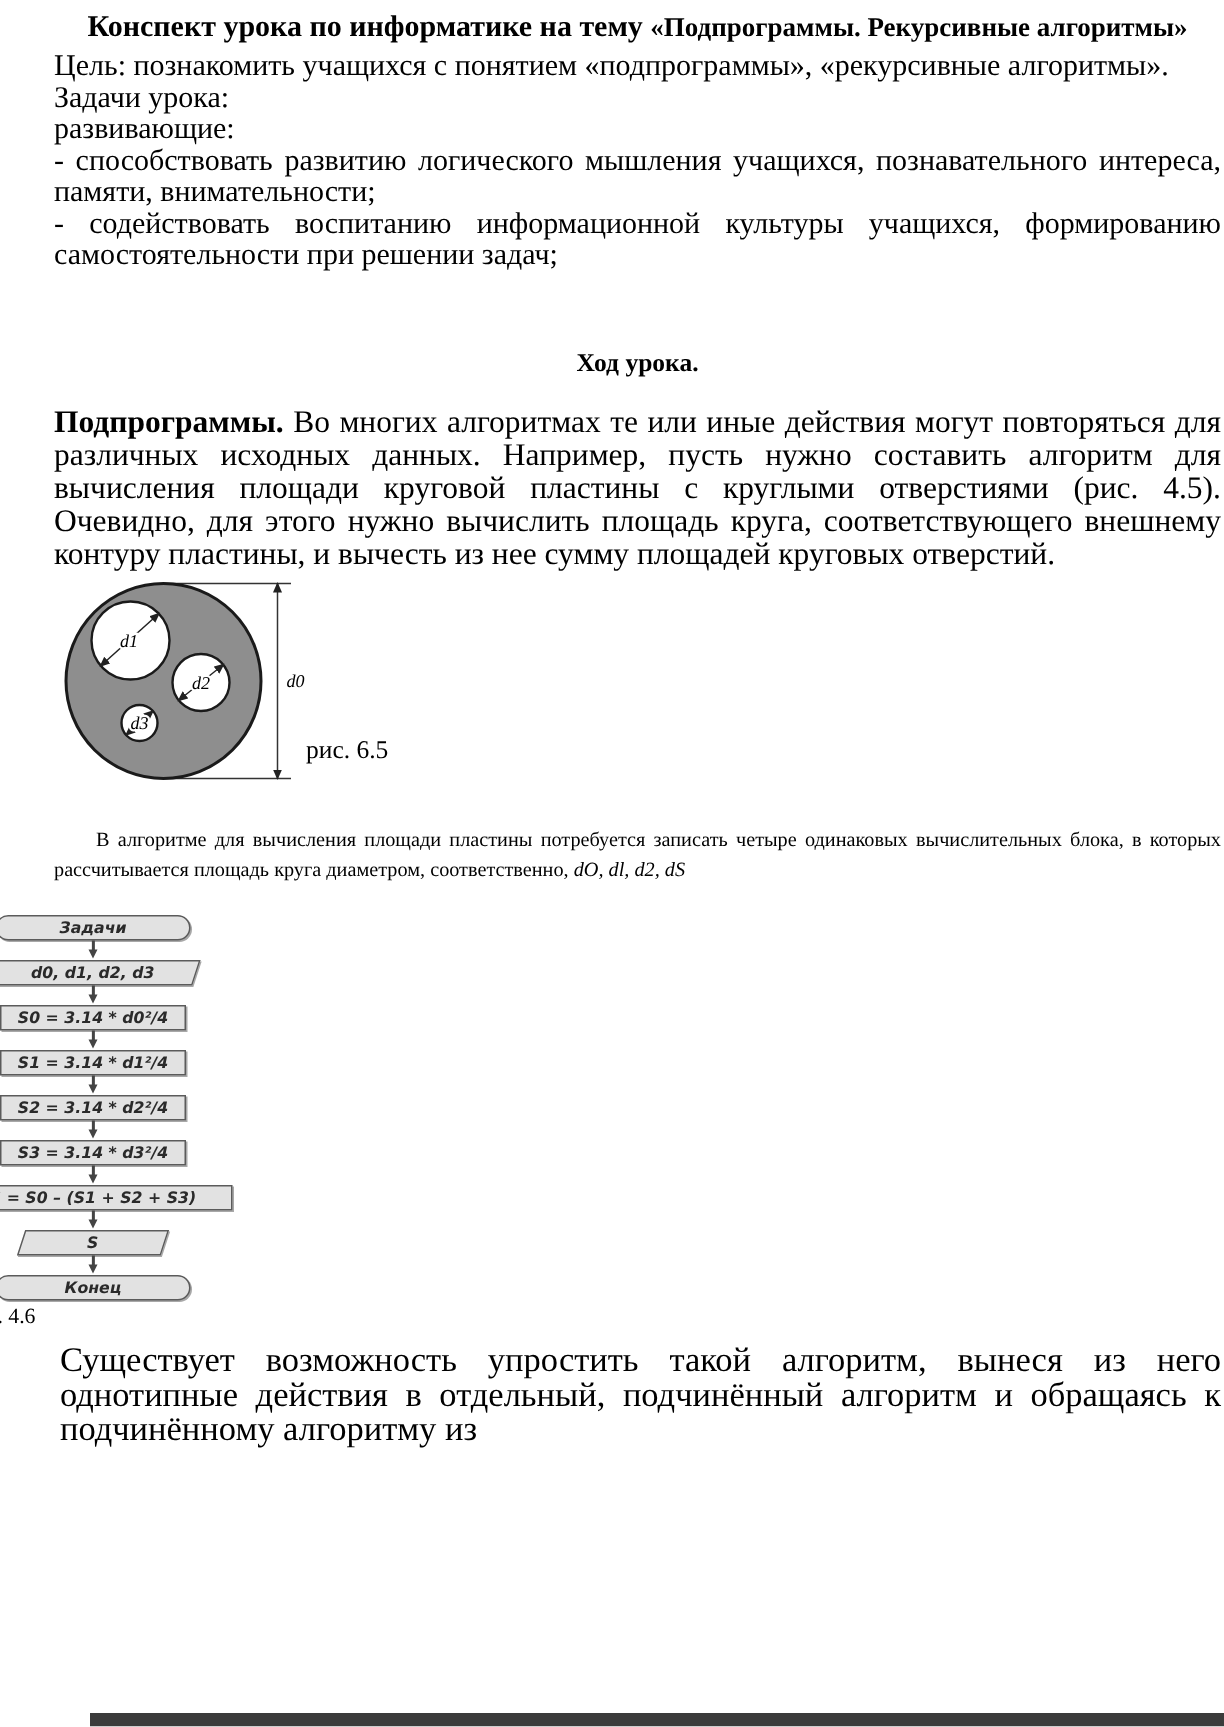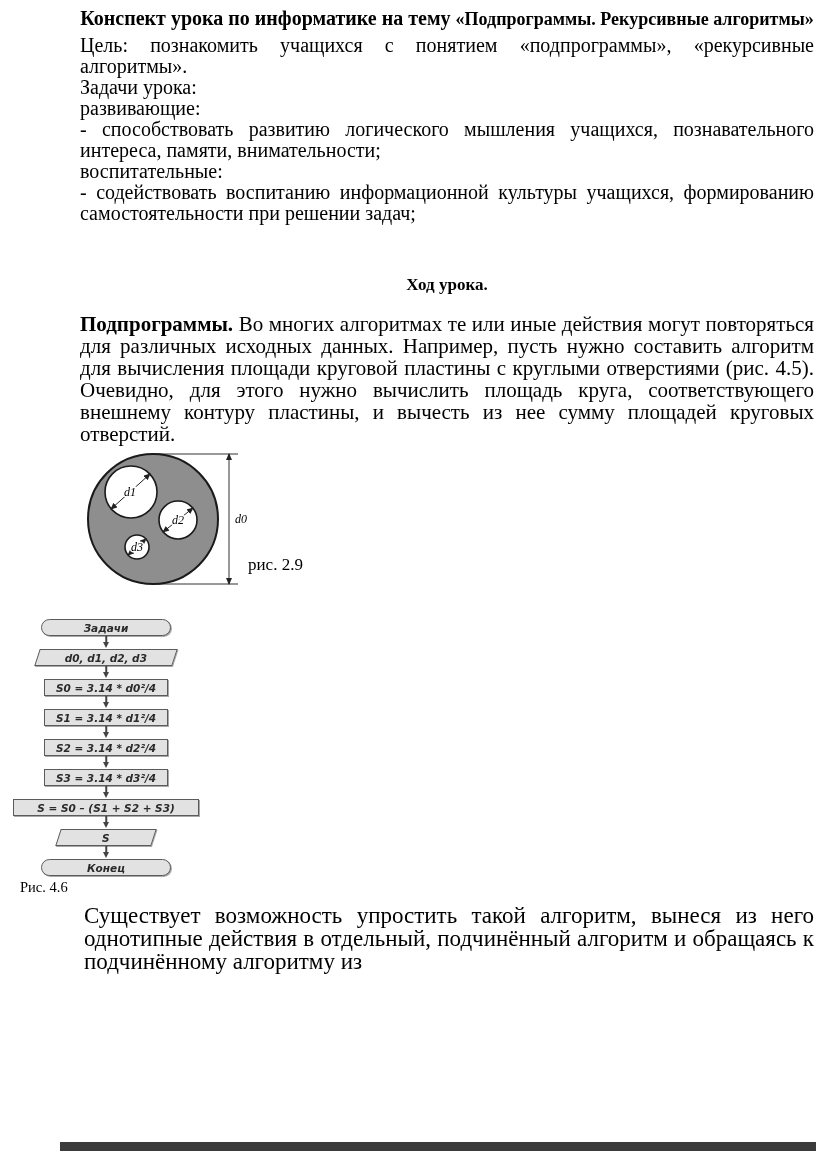--- a/index.html
+++ b/index.html
@@ -4,21 +4,21 @@
 <style>
   * { margin:0; padding:0; box-sizing:border-box; }
   html,body { width:816px; height:1151px; }
   body {
     background:#ffffff;
     color:#000;
     font-family:"Liberation Serif", serif;
     position:relative;
     overflow:hidden;
   }
-  .page { padding:6px 2px 0 80px; }
+  .page { padding:6px 2px 0 36px; }
 
   .doc-title {
     text-align:center;
     font-weight:bold;
     font-size:20px;
     line-height:24px;
     margin-bottom:4px;
   }
   .doc-title .topic { font-size:18px; }
 
@@ -147,21 +147,20 @@
 <body>
 
 <div class="page">
 
   <h1 class="doc-title"><span>Конспект урока по информатике на тему </span><span class="topic">«Подпрограммы. Рекурсивные алгоритмы»</span></h1>
 
   <p class="body-line">Цель: познакомить учащихся с понятием «подпрограммы», «рекурсивные алгоритмы».</p>
   <p class="body-line">Задачи урока:</p>
   <p class="body-line">развивающие:</p>
   <p class="body-line">- способствовать развитию логического мышления учащихся, познавательного интереса, памяти, внимательности;</p>
-  <p class="body-line">воспитательные:</p>
   <p class="body-line">- содействовать воспитанию информационной культуры учащихся, формированию самостоятельности при решении задач;</p>
 
   <h2 class="hod-heading">Ход урока.</h2>
 
 
   <p class="subroutines"><span class="lead">Подпрограммы.</span><span> Во многих алгоритмах те или иные действия могут повторяться для различных исходных данных. Например, пусть нужно составить алгоритм для вычисления площади круговой пластины с круглыми отверстиями (рис. 4.5). Очевидно, для этого нужно вычислить площадь круга, соответствующего внешнему контуру пластины, и вычесть из нее сумму площадей круговых отверстий.</span></p>
 
   <div class="figure1">
     <svg width="340" height="148" viewBox="0 0 340 148">
       <defs>
@@ -180,23 +179,24 @@
       <circle cx="98" cy="69" r="19" fill="#ffffff" stroke="#1a1a1a" stroke-width="1.6"></circle>
       <circle cx="57" cy="96" r="12" fill="#ffffff" stroke="#1a1a1a" stroke-width="1.6"></circle>
       <line class="dim" x1="31" y1="58" x2="70" y2="23" marker-start="url(#arrS)" marker-end="url(#arr)"></line>
       <line class="dim" x1="83" y1="81" x2="113" y2="57" marker-start="url(#arrS)" marker-end="url(#arr)"></line>
       <line class="dim" x1="48" y1="104" x2="66" y2="88" marker-start="url(#arrS)" marker-end="url(#arr)"></line>
       <text class="flabel" x="44" y="45">d1</text>
       <text class="flabel" x="92" y="73">d2</text>
       <text class="flabel" x="51" y="100">d3</text>
       <text class="flabel" x="155" y="72">d0</text>
     </svg>
-    <span class="fig1-caption">рис. 2.9</span>
+    <span class="fig1-caption">рис. 6.5</span>
   </div>
 
+  <p class="note"><span>В алгоритме для вычисления площади пластины потребуется записать четыре одинаковых вычислительных блока, в которых рассчитывается площадь круга диаметром, соответственно, </span><span class="vars">dO, dl, d2, dS</span></p>
 
   <div class="fc">
     <div class="fc-block fc-terminal"><span>Задачи</span></div>
     <div class="fc-arrow"></div>
     <div class="fc-block fc-io w-io1">
         <span class="unskew">d0, d1, d2, d3</span>
       </div>
     <div class="fc-arrow"></div>
     <div class="fc-block w-proc"><span>S0 = 3.14 * d0²/4</span></div>
     <div class="fc-arrow"></div>

